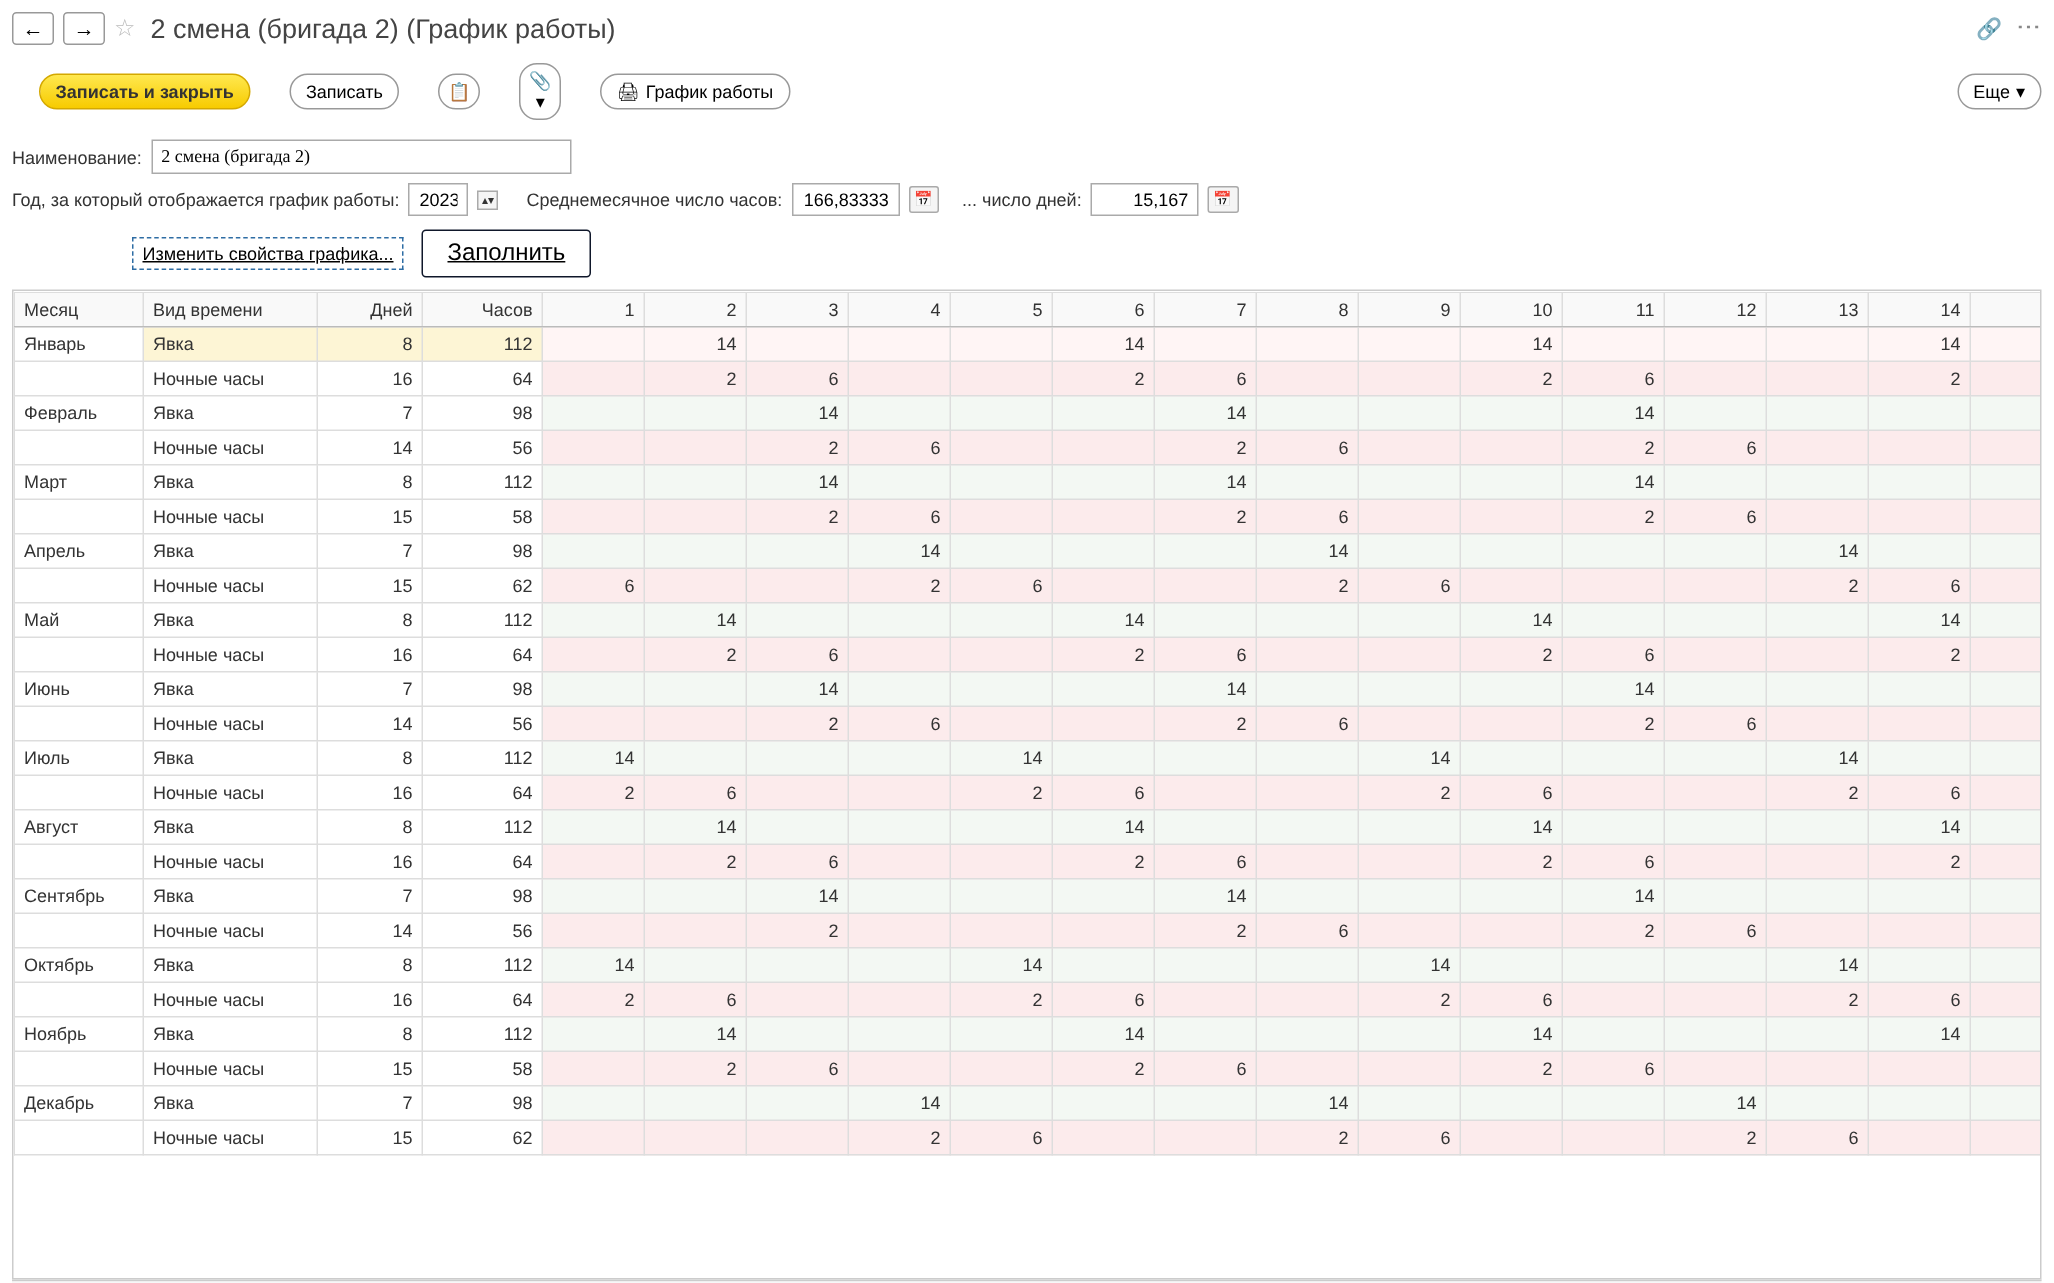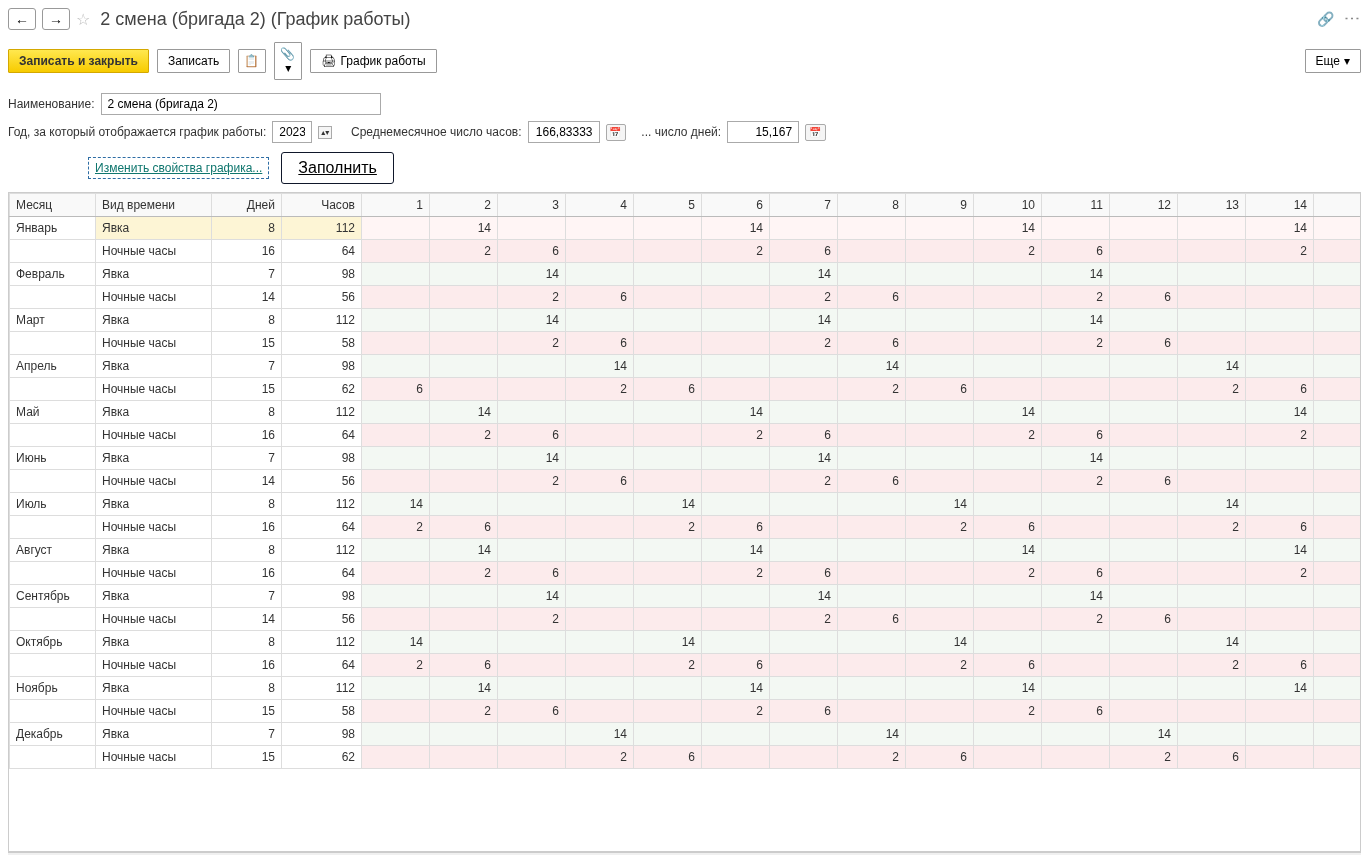--- a/index.html
+++ b/index.html
@@ -8,37 +8,37 @@
 
 .titlebar { display: flex; align-items: center; gap: 6px; padding: 4px 0 8px 0; }
 .nav-btn { border: 1px solid #999; background: #fff; border-radius: 3px; width: 28px; height: 22px; display: flex; align-items: center; justify-content: center; cursor: pointer; font-size: 14px; }
 .star-icon { font-size: 16px; color: #bbb; cursor: pointer; }
 .title { font-size: 18px; color: #444; margin-left: 4px; }
 .topright { margin-left: auto; display: flex; gap: 8px; align-items: center; }
 .link-icon { color: #888; font-size: 14px; }
 .menu-icon { color: #888; font-size: 16px; letter-spacing: 2px; transform: rotate(90deg); }
 
 .toolbar { display: flex; align-items: center; gap: 8px; padding: 4px 0 10px 0; }
-.btn { border: 1px solid #999; background: #fff; border-radius: 1px; padding: 4px 10px; cursor: pointer; font-size: 12px; display: flex; align-items: center; gap: 4px; }
+.btn { border: 1px solid #999; background: #fff; border-radius: 12px; padding: 4px 10px; cursor: pointer; font-size: 12px; display: flex; align-items: center; gap: 4px; margin-left: 18px; }
 .btn-primary { background: linear-gradient(#ffe84f, #f7cb00); border: 1px solid #d4a800; font-weight: bold; color: #333; }
 .btn-icon { width: 28px; padding: 4px 6px; justify-content: center; }
 .btn-more { margin-left: auto; }
 
 .form-row { display: flex; align-items: center; gap: 6px; padding: 3px 0; }
 .label { color: #333; }
 .input { border: 1px solid #aaa; padding: 3px 6px; font-size: 12px; background: #fff; }
-.input-name { width: 280px; }
+.input-name { width: 280px; font-family: Liberation Serif, serif; }
 .input-year { width: 40px; text-align: right; }
 .input-num { width: 72px; text-align: right; }
 .cal-icon { border: 1px solid #aaa; padding: 2px 3px; border-radius: 2px; font-size: 10px; background: #f5f5f5; }
 .spinner { border: 1px solid #aaa; padding: 1px 2px; font-size: 8px; background: #f5f5f5; }
 
 .info-row { display: flex; align-items: flex-start; gap: 30px; padding: 6px 0 8px 0; }
 .info-text { color: #888; line-height: 1.4; }
-.link-btn { color: #0f766e; border: 1px dashed #2e6da4; padding: 3px 6px; cursor: pointer; text-decoration: underline; }
+.link-btn { color: #000000; border: 1px dashed #2e6da4; padding: 3px 6px; cursor: pointer; text-decoration: underline; }
 .btn-fill { border: 1px solid #0f172a; padding: 6px 16px; font-size: 16px; border-radius: 3px; background: #fff; cursor: pointer; text-decoration: underline; }
 
 .table-wrap { border: 1px solid #ccc; overflow: auto; height: 660px; }
 table { border-collapse: collapse; width: 100%; table-layout: fixed; }
 th, td { border: 1px solid #ddd; padding: 4px 6px; font-size: 12px; font-weight: normal; text-align: left; height: 23px; }
 th { background: #f9f9f9; border-bottom: 1px solid #bbb; }
 th.day, td.day { text-align: right; width: 68px; }
 th.num, td.num { text-align: right; }
 .col-month { width: 86px; }
 .col-type { width: 116px; }

